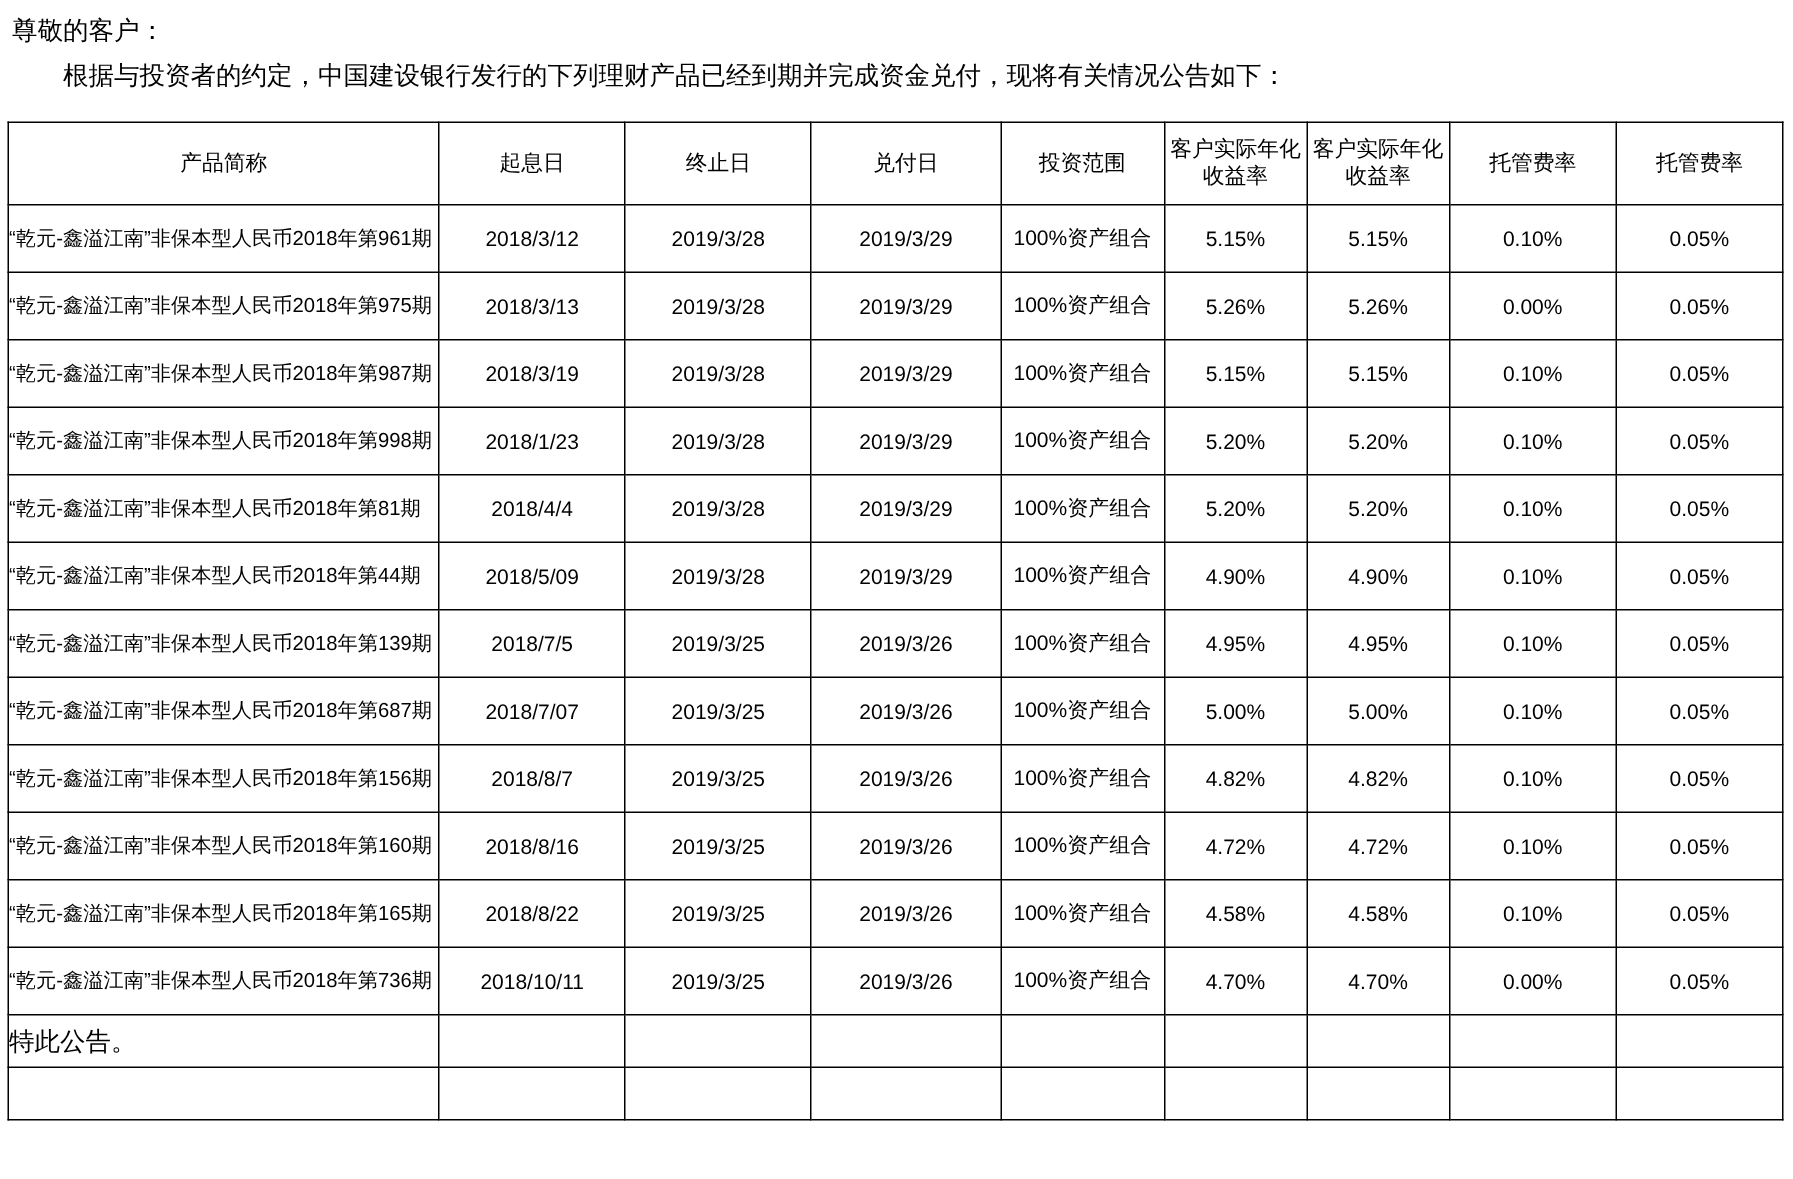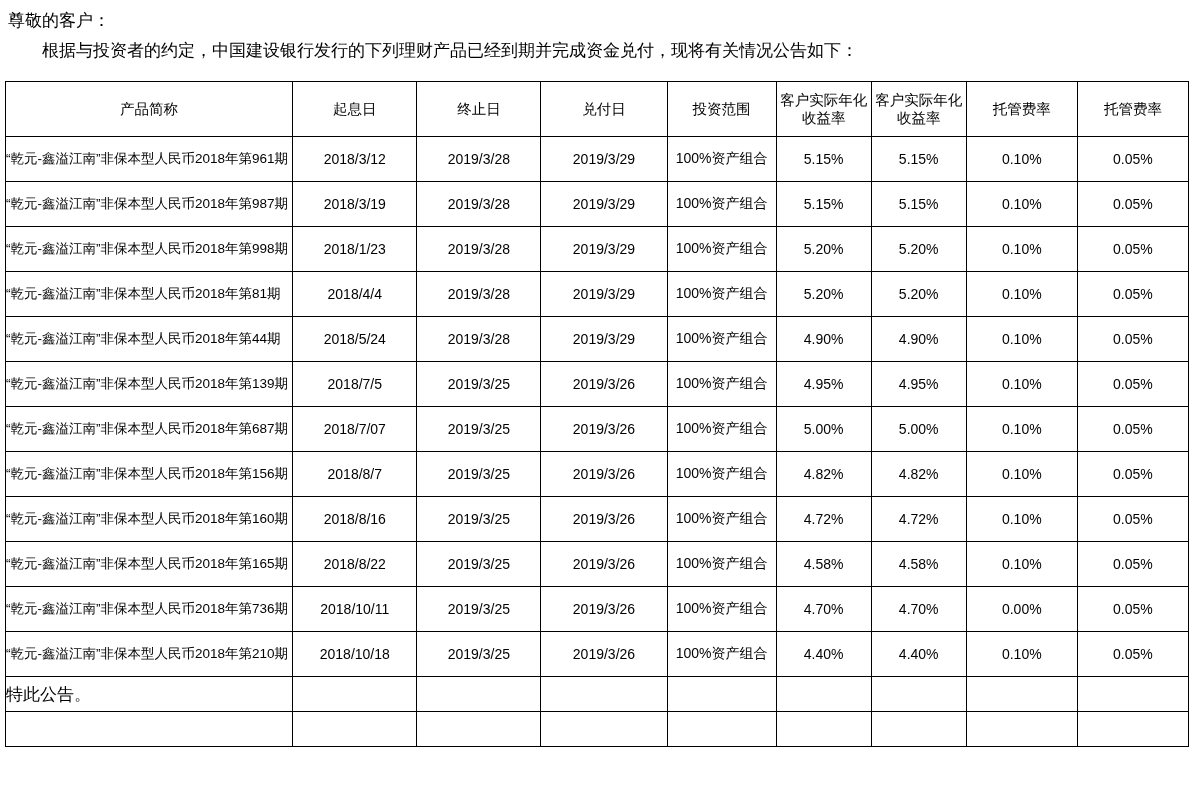--- a/index.html
+++ b/index.html
@@ -137,20 +137,31 @@
         <td class="ctr">2018/3/12</td>
         <td class="ctr">2019/3/28</td>
         <td class="ctr">2019/3/29</td>
         <td class="ctr">100%资产组合</td>
         <td class="ctr">5.15%</td>
         <td class="ctr">5.15%</td>
         <td class="ctr">0.10%</td>
         <td class="ctr">0.05%</td>
       </tr>
       <tr>
+        <td class="prod">“乾元-鑫溢江南”非保本型人民币2018年第975期</td>
+        <td class="ctr">2018/3/13</td>
+        <td class="ctr">2019/3/28</td>
+        <td class="ctr">2019/3/29</td>
+        <td class="ctr">100%资产组合</td>
+        <td class="ctr">5.26%</td>
+        <td class="ctr">5.26%</td>
+        <td class="ctr">0.00%</td>
+        <td class="ctr">0.05%</td>
+      </tr>
+      <tr>
         <td class="prod">“乾元-鑫溢江南”非保本型人民币2018年第987期</td>
         <td class="ctr">2018/3/19</td>
         <td class="ctr">2019/3/28</td>
         <td class="ctr">2019/3/29</td>
         <td class="ctr">100%资产组合</td>
         <td class="ctr">5.15%</td>
         <td class="ctr">5.15%</td>
         <td class="ctr">0.10%</td>
         <td class="ctr">0.05%</td>
       </tr>
@@ -171,21 +182,21 @@
         <td class="ctr">2019/3/28</td>
         <td class="ctr">2019/3/29</td>
         <td class="ctr">100%资产组合</td>
         <td class="ctr">5.20%</td>
         <td class="ctr">5.20%</td>
         <td class="ctr">0.10%</td>
         <td class="ctr">0.05%</td>
       </tr>
       <tr>
         <td class="prod">“乾元-鑫溢江南”非保本型人民币2018年第44期</td>
-        <td class="ctr">2018/5/24</td>
+        <td class="ctr">2018/5/09</td>
         <td class="ctr">2019/3/28</td>
         <td class="ctr">2019/3/29</td>
         <td class="ctr">100%资产组合</td>
         <td class="ctr">4.90%</td>
         <td class="ctr">4.90%</td>
         <td class="ctr">0.10%</td>
         <td class="ctr">0.05%</td>
       </tr>
       <tr>
         <td class="prod">“乾元-鑫溢江南”非保本型人民币2018年第139期</td>
@@ -246,31 +257,20 @@
         <td class="prod">“乾元-鑫溢江南”非保本型人民币2018年第736期</td>
         <td class="ctr">2018/10/11</td>
         <td class="ctr">2019/3/25</td>
         <td class="ctr">2019/3/26</td>
         <td class="ctr">100%资产组合</td>
         <td class="ctr">4.70%</td>
         <td class="ctr">4.70%</td>
         <td class="ctr">0.00%</td>
         <td class="ctr">0.05%</td>
       </tr>
-      <tr>
-        <td class="prod">“乾元-鑫溢江南”非保本型人民币2018年第210期</td>
-        <td class="ctr">2018/10/18</td>
-        <td class="ctr">2019/3/25</td>
-        <td class="ctr">2019/3/26</td>
-        <td class="ctr">100%资产组合</td>
-        <td class="ctr">4.40%</td>
-        <td class="ctr">4.40%</td>
-        <td class="ctr">0.10%</td>
-        <td class="ctr">0.05%</td>
-      </tr>
 
       <tr class="blank">
         <td class="notice">特此公告。</td>
         <td class="empty"></td>
         <td class="empty"></td>
         <td class="empty"></td>
         <td class="noborder"></td>
         <td class="noborder"></td>
         <td class="noborder"></td>
         <td class="noborder"></td>

